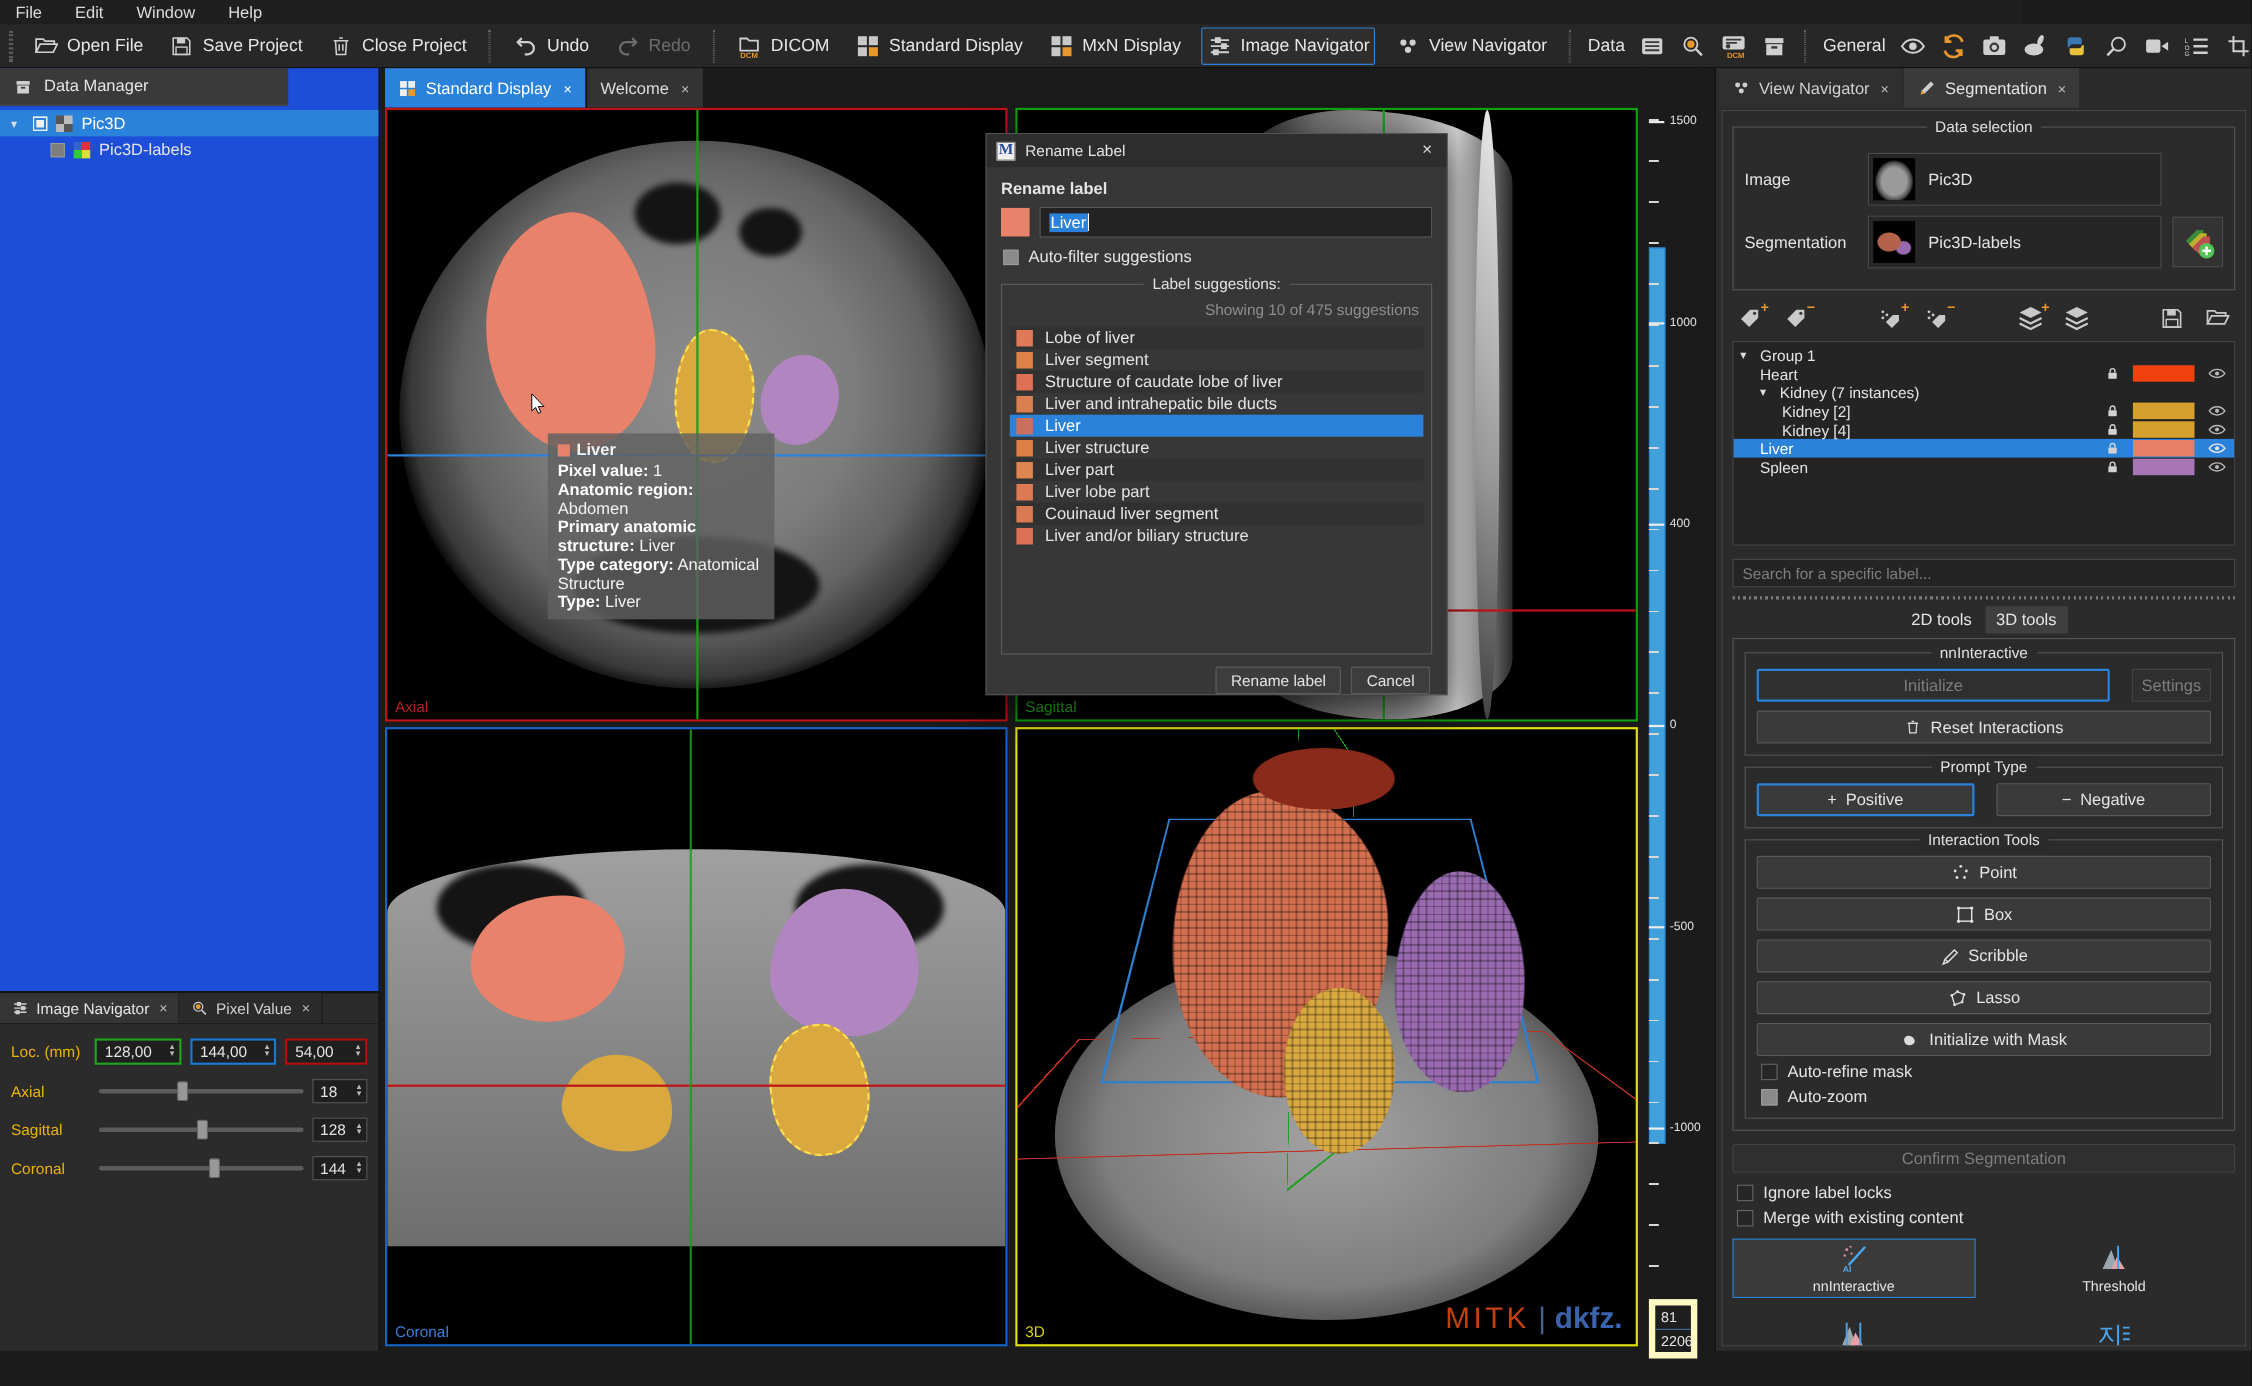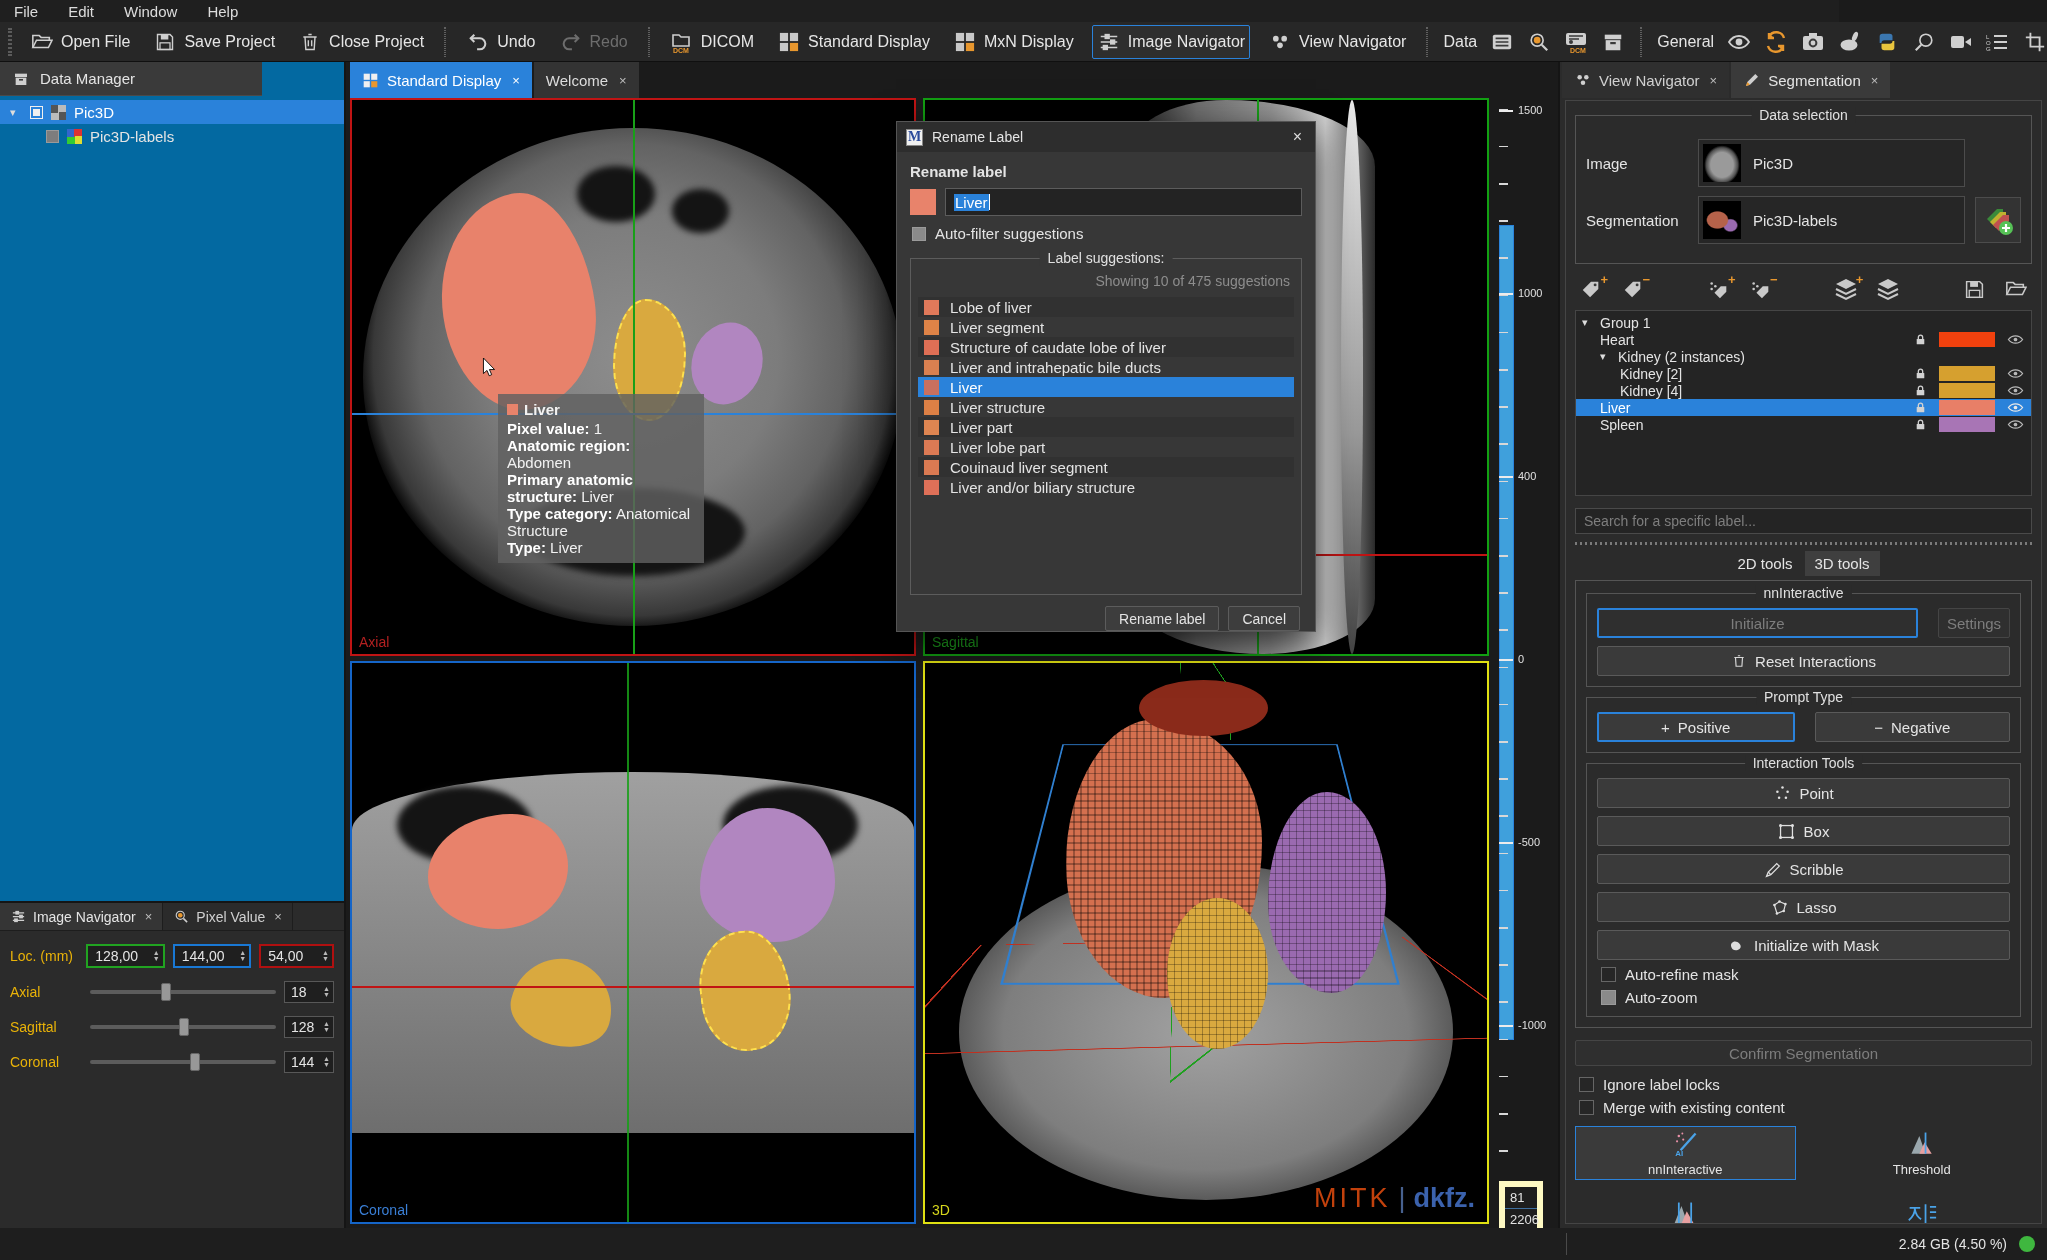--- a/index.html
+++ b/index.html
@@ -11,21 +11,21 @@
 .menubar span{cursor:default}
 
 .toolbar{position:absolute;left:0;top:22px;width:2047px;height:40px;background:#272727;border-bottom:1px solid #101010;display:flex;align-items:center;gap:13px;padding:0 8px;font-size:16px;white-space:nowrap}
 .tbtn{display:flex;align-items:center;gap:7px;color:#e6e6e6;padding:4px 4px;border:1px solid transparent;border-radius:2px}
 .tbtn.active{border-color:#2a82da;background:#2e2e2e}
 .tbtn.disabled{color:#6d6d6d}
 .grip{width:7px;height:28px;border-left:2px dotted #5b5b5b;border-right:2px dotted #5b5b5b}
 .vsep{width:3px;height:30px;border-left:1px dotted #606060;border-right:1px dotted #606060;margin:0 2px}
 .ticon{display:inline-flex;align-items:center;justify-content:center;width:24px;height:24px;flex:none}
 
-.dm{position:absolute;left:0;top:62px;width:346px;height:839px;background:#0369a1;border-right:2px solid #151515}
+.dm{position:absolute;left:0;top:62px;width:346px;height:839px;background:#1d4ed8;border-right:2px solid #151515}
 .dm-tab{width:262px;height:34px;background:#3a3a3a;display:flex;align-items:center;gap:10px;padding:0 12px;font-size:15px;border-bottom:1px solid #4a4a4a}
 .dm-tree{padding-top:4px}
 .dm-row{height:24px;display:flex;align-items:center;gap:8px;padding-left:10px}
 .dm-row.sel{background:#2a82da;color:#fff}
 .dm-row.child{padding-left:46px}
 .exp{font-size:11px;width:12px;color:#ddd}
 .cbx{width:13px;height:13px;border:1px solid #cfcfcf;background:transparent;flex:none}
 .cbx.on{background:#f0f0f0;border-color:#f0f0f0;box-shadow:inset 0 0 0 2px #2a82da}
 .cbx.gray{background:#7d7d7d;border-color:#9a9a9a}
 .mini-icon{width:15px;height:15px;flex:none}
@@ -705,21 +705,21 @@
               <span class="iconbtn" style="width:20px;height:15px">
                 <svg width="17" height="13" viewBox="0 0 24 18">
                   <path d="M2 9C7 2 17 2 22 9 17 16 7 16 2 9z" fill="none" stroke="#b8b8b8" stroke-width="1.8"></path>
                   <circle cx="12" cy="9" r="2.6" fill="#b8b8b8"></circle>
                 </svg>
               </span>
             </span>
         </div>
         <div class="lrow lind1">
           <span class="exp">▾</span>
-          <span>Kidney (2 instances)</span>
+          <span>Kidney (7 instances)</span>
         </div>
         <div class="lrow lind2">
           <span>Kidney [2]</span>
           <span class="lctrl">
               <span class="iconbtn" style="width:18px;height:15px">
                 <svg width="13" height="14" viewBox="0 0 24 24">
                   <rect x="5" y="10" width="14" height="10" rx="1" fill="#d2d2d2"></rect>
                   <path d="M8 10V7a4 4 0 0 1 8 0v3" fill="none" stroke="#d2d2d2" stroke-width="2.4"></path>
                 </svg>
               </span>
@@ -1048,19 +1048,14 @@
             </div>
         </div>
       </div>
       <div class="dlg-btns">
         <div class="dlg-btn">Rename label</div>
         <div class="dlg-btn">Cancel</div>
       </div>
     </div>
   </div>
 
-  <div class="statusbar">
-    <div class="st-sep"></div>
-    <span>2.84 GB (4.50 %)</span>
-    <span class="st-dot"></span>
-  </div>
 
 </div>
 
 </body></html>

